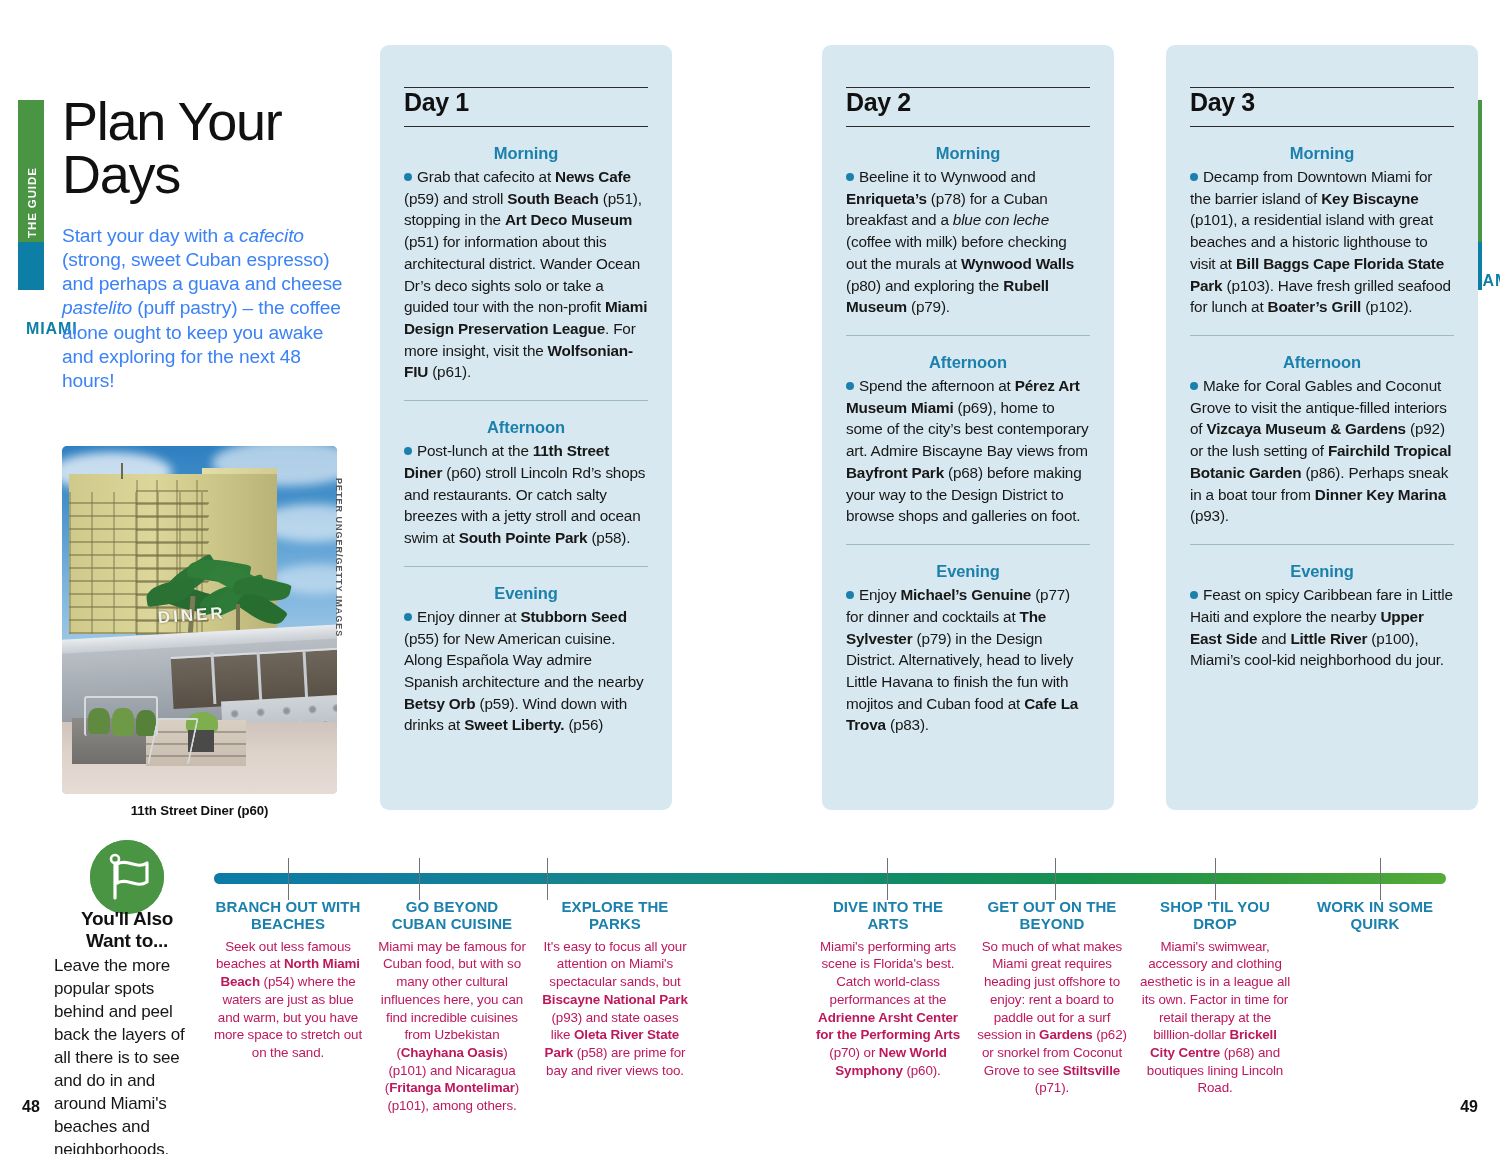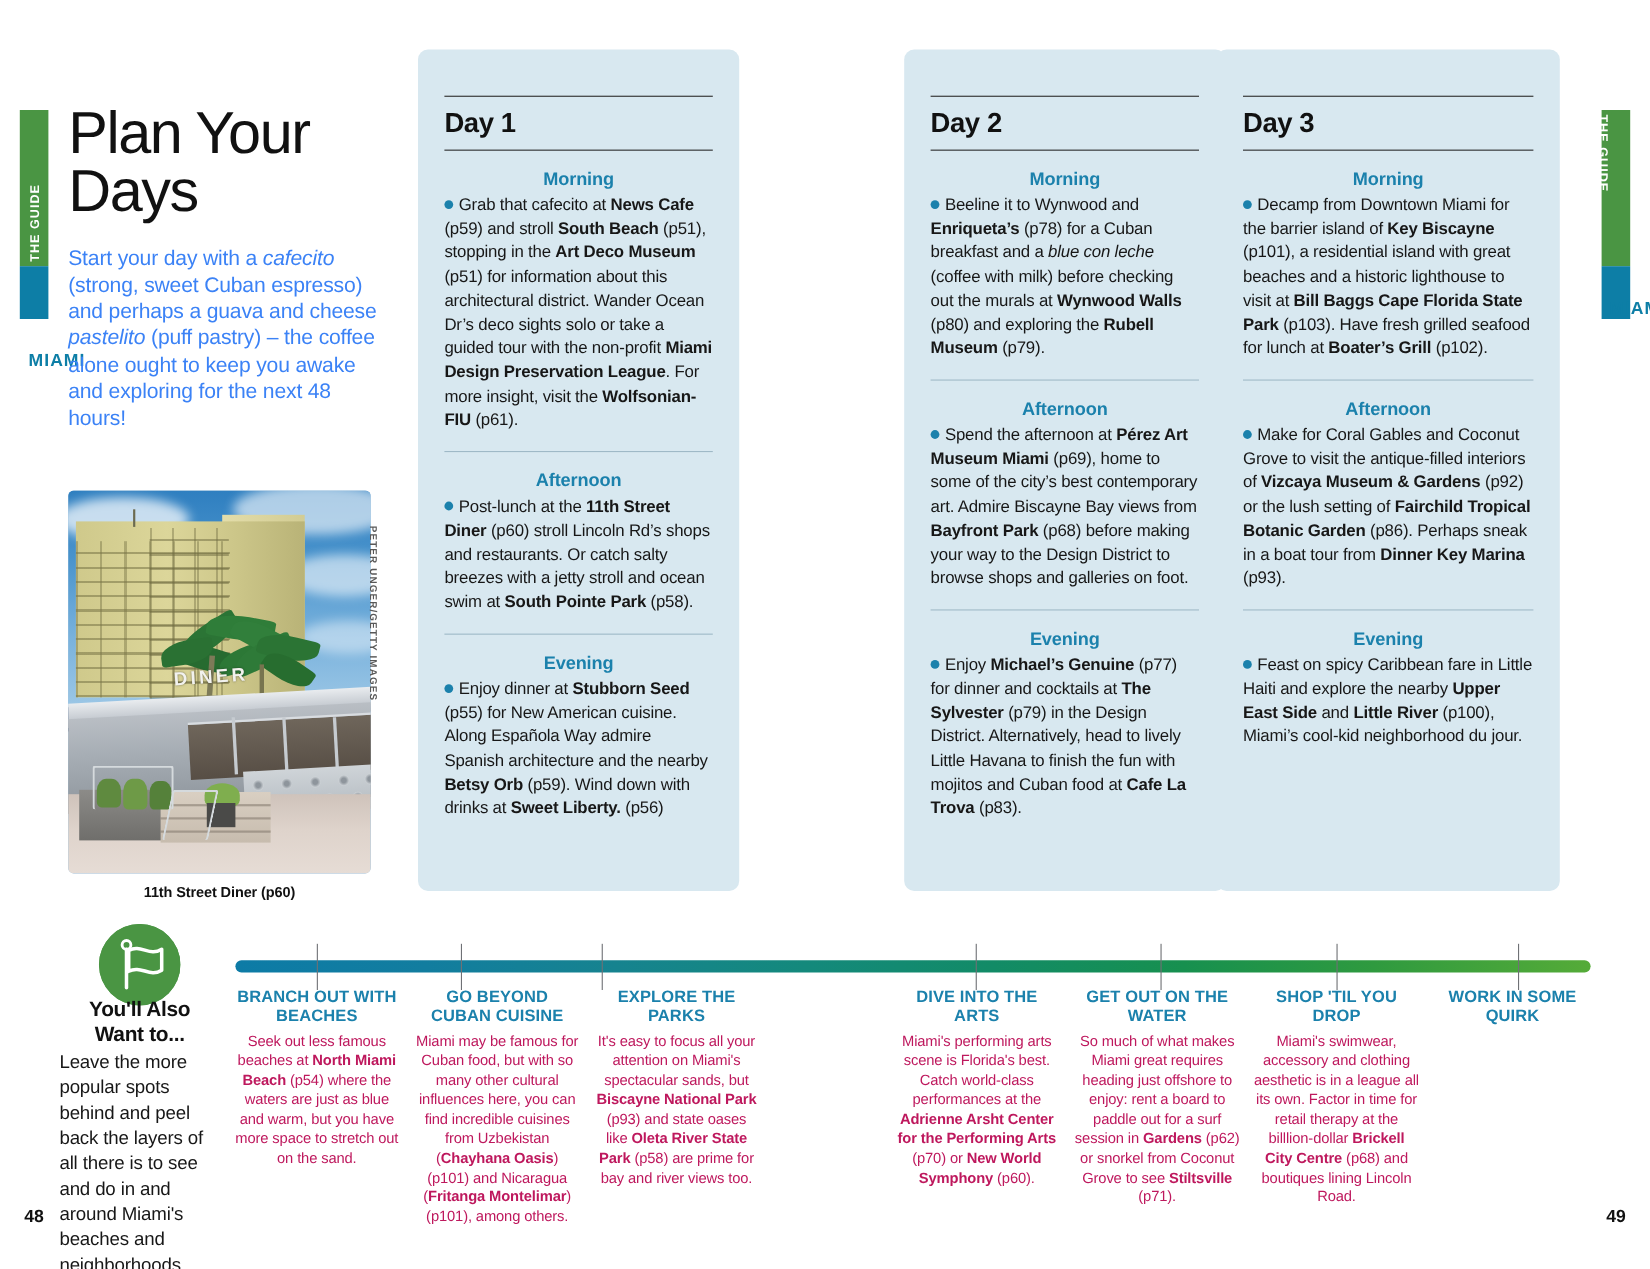--- a/index.html
+++ b/index.html
@@ -237,28 +237,28 @@
   .day-card {
     position: absolute;
     top: 45px;
     background: #d8e8f0;
     border-radius: 9px;
     padding: 0 24px;
     height: 765px;
   }
   #day-card-0 { left: 380px;  width: 292px; }
   #day-card-1 { left: 822px;  width: 292px; }
-  #day-card-2 { left: 1106px; width: 312px; }
+  #day-card-2 { left: 1166px; width: 312px; }
 
   .day-title {
     font-size: 25px;
     font-weight: bold;
     color: #111;
     letter-spacing: -0.4px;
-    padding: 10px 0 9px 0;
+    padding: 0 0 9px 0;
     margin-top: 42px;
     border-top: 1.4px solid #2b2b2b;
     border-bottom: 1.4px solid #2b2b2b;
   }
   .slot { padding-top: 17px; }
   .slot + .slot { border-top: 1.2px solid #9fb9c7; margin-top: 17px; }
   .slot-label {
     font-size: 16.5px;
     font-weight: bold;
     color: #1b81ac;
@@ -528,21 +528,21 @@
 </div>
 <div class="topic" style="left:540px; width:150px;">
   <div class="topic-title">EXPLORE THE PARKS</div>
   <div class="topic-body">It's easy to focus all your attention on Miami's spectacular sands, but <b>Biscayne National Park</b> (p93) and state oases like <b>Oleta River State Park</b> (p58) are prime for bay and river views too.</div>
 </div>
 <div class="topic" style="left:812px; width:152px;">
   <div class="topic-title">DIVE INTO THE ARTS</div>
   <div class="topic-body">Miami's performing arts scene is Florida's best. Catch world-class performances at the <b>Adrienne Arsht Center for the Performing Arts</b> (p70) or <b>New World Symphony</b> (p60).</div>
 </div>
 <div class="topic" style="left:976px; width:152px;">
-  <div class="topic-title">GET OUT ON THE WATER</div>
+  <div class="topic-title">GET OUT ON THE BEYOND</div>
   <div class="topic-body">So much of what makes Miami great requires heading just offshore to enjoy: rent a board to paddle out for a surf session in <b>Gardens</b> (p62) or snorkel from Coconut Grove to see <b>Stiltsville</b> (p71).</div>
 </div>
 <div class="topic" style="left:1140px; width:150px;">
   <div class="topic-title">SHOP 'TIL YOU DROP</div>
   <div class="topic-body">Miami's swimwear, accessory and clothing aesthetic is in a league all its own. Factor in time for retail therapy at the billlion-dollar <b>Brickell City Centre</b> (p68) and boutiques lining Lincoln Road.</div>
 </div>
 <div class="topic" style="left:1300px; width:150px;">
   <div class="topic-title">WORK IN SOME QUIRK</div>
 </div>
 

